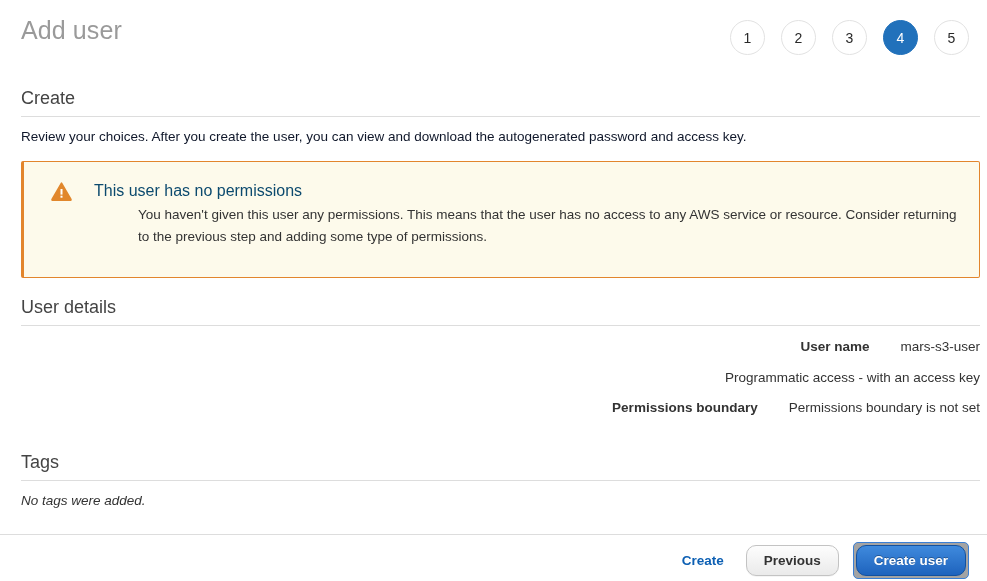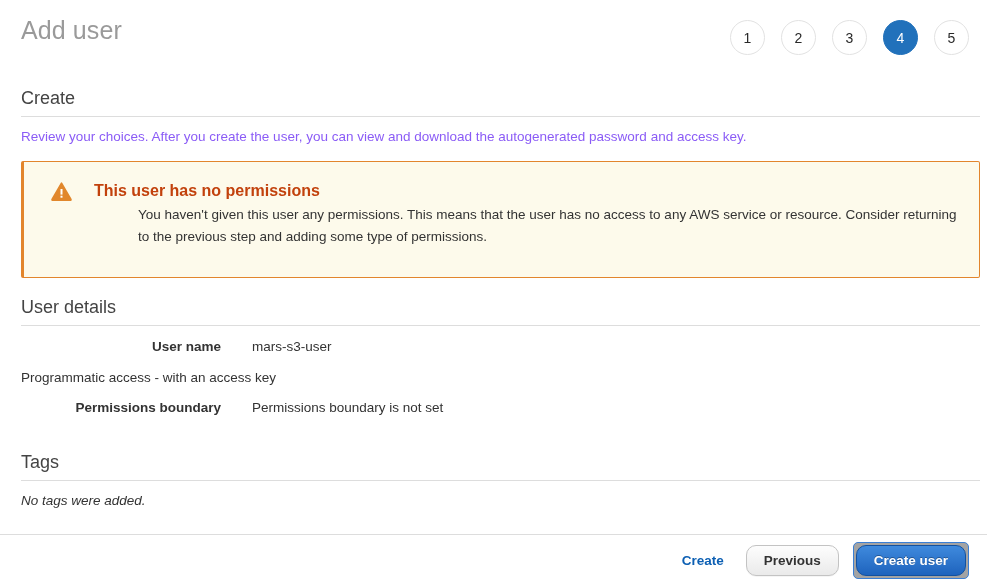--- a/index.html
+++ b/index.html
@@ -71,21 +71,21 @@
     color: #444444;
     padding-bottom: 7px;
   }
   .section-rule {
     border-bottom: 1px solid #dddddd;
     height: 0;
     width: 100%;
   }
   .section-desc {
     font-size: 13.5px;
-    color: #8b5cf6;
+    color: #0f172a;
     padding-top: 11px;
     line-height: 18px;
   }
 
   
   .alert {
     position: absolute;
     left: 21px;
     top: 161px;
     width: 959px;
@@ -104,22 +104,22 @@
     height: 19px;
   }
   .alert-body {
     position: absolute;
     left: 70px;
     top: 18px;
     right: 22px;
   }
   .alert-heading {
     font-size: 16px;
-    color: #c2410c;
-    font-weight: 700;
+    color: #0c4a6e;
+    font-weight: 400;
     line-height: 21px;
   }
   .alert-text {
     font-size: 13.5px;
     color: #333333;
     line-height: 21.5px;
     padding-top: 3px;
     margin-left: 44px;
   }
 
@@ -130,20 +130,21 @@
     top: 297px;
     width: 959px;
   }
   .detail-rows {
     padding-top: 13px;
   }
   .detail-row {
     display: flex;
     align-items: baseline;
     height: 30.5px;
+    justify-content: flex-end;
   }
   .detail-label {
     width: 231px;
     text-align: right;
     font-size: 13.5px;
     font-weight: bold;
     color: #333333;
     padding-right: 31px;
     box-sizing: border-box;
   }

